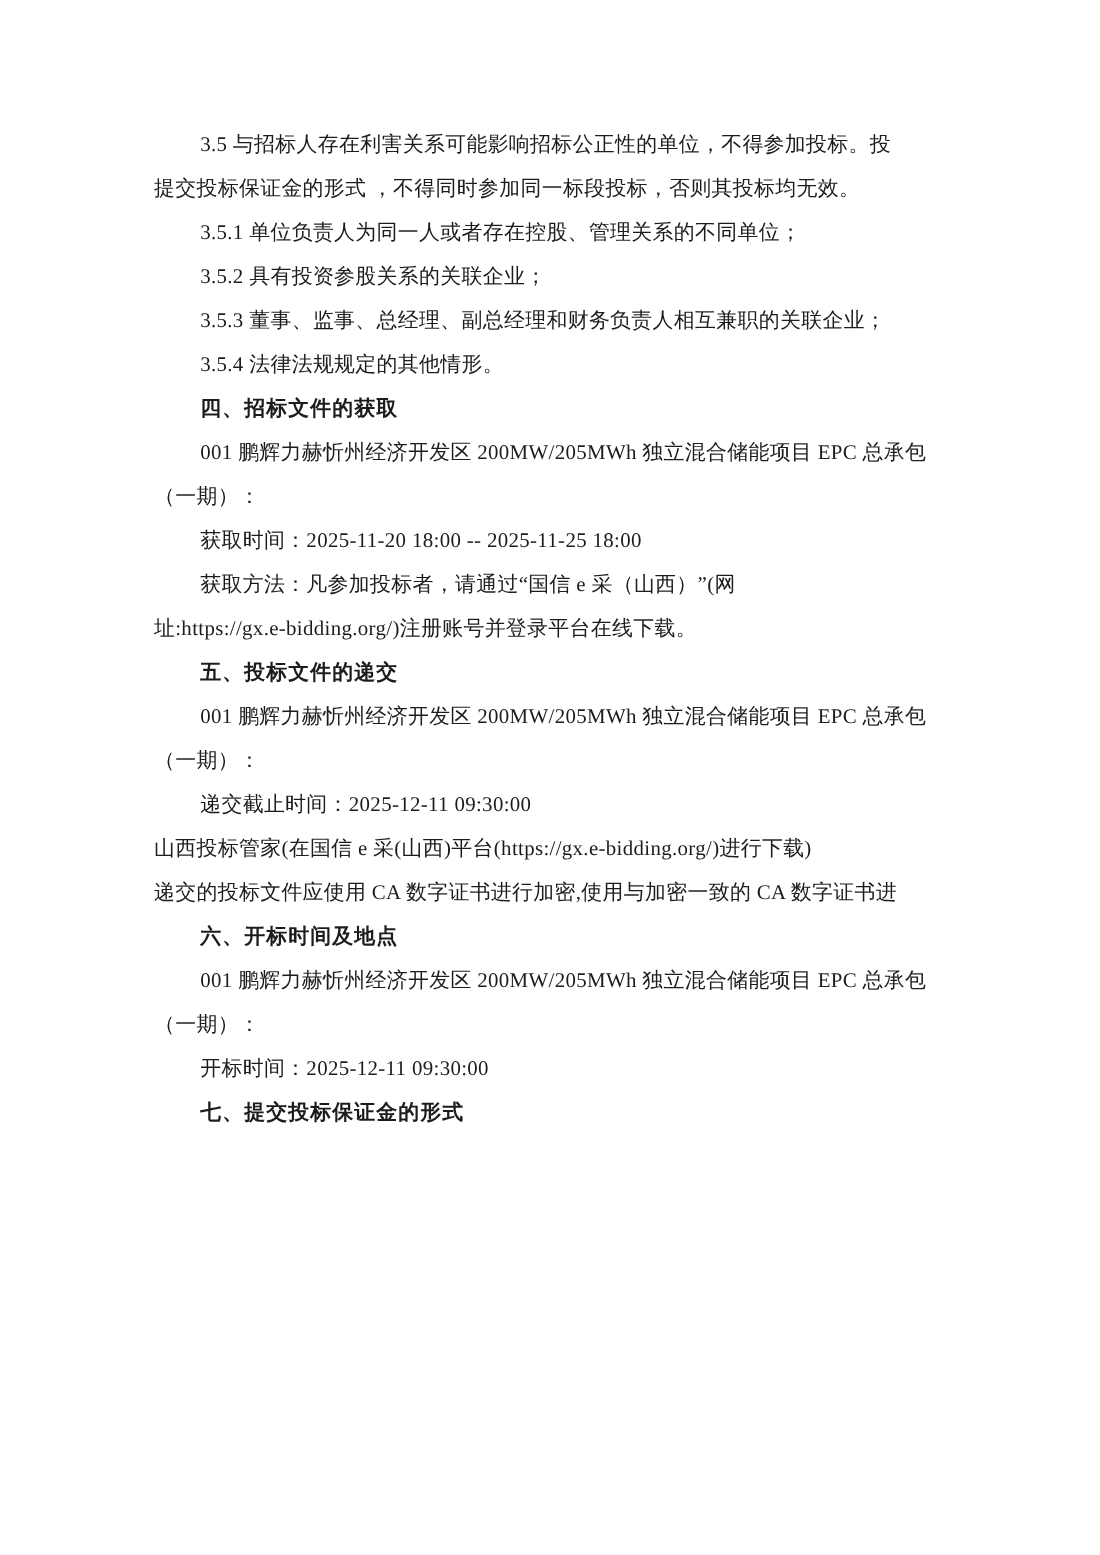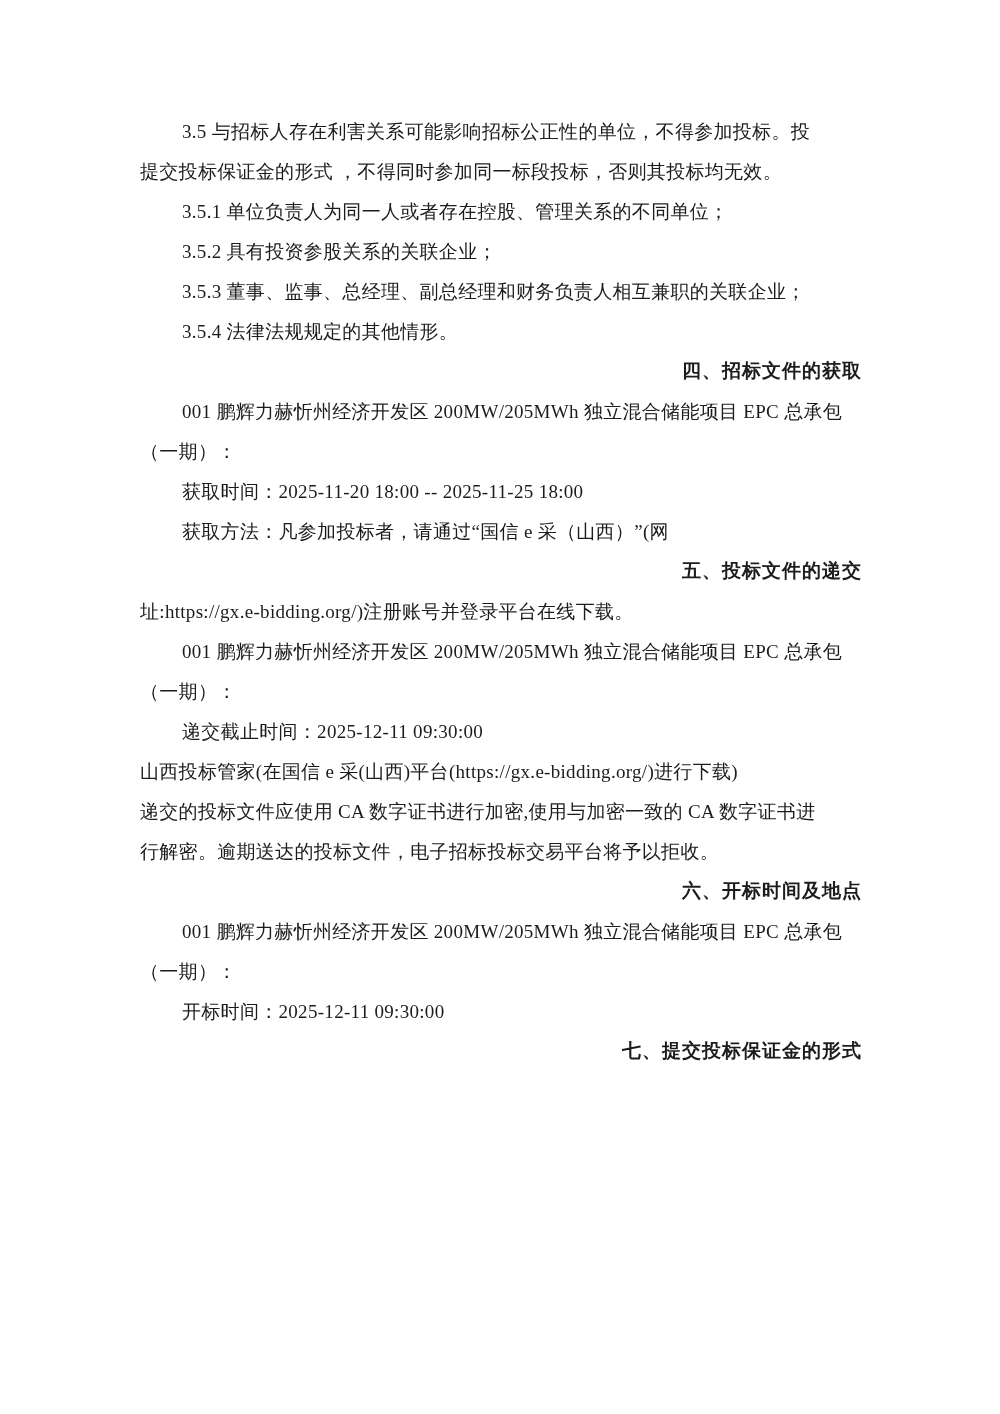--- a/index.html
+++ b/index.html
@@ -26,48 +26,46 @@
     font-size: 19px;
     line-height: 40px;
     white-space: nowrap;
     letter-spacing: 0.3px;
   }
   .indent {
     text-indent: 42px;
   }
   .heading {
     font-weight: bold;
-    font-family: Liberation Mono, monospace;
+    font-family: Liberation Sans, sans-serif;
     letter-spacing: 1px;
-    text-align: right;
   }
 </style>
 </head>
 <body>
 
 <div class="page">
   <div class="content">
     <div class="ln indent">3.5 与招标人存在利害关系可能影响招标公正性的单位，不得参加投标。投</div>
     <div class="ln">提交投标保证金的形式 ，不得同时参加同一标段投标，否则其投标均无效。</div>
     <div class="ln indent">3.5.1 单位负责人为同一人或者存在控股、管理关系的不同单位；</div>
     <div class="ln indent">3.5.2 具有投资参股关系的关联企业；</div>
     <div class="ln indent">3.5.3 董事、监事、总经理、副总经理和财务负责人相互兼职的关联企业；</div>
     <div class="ln indent">3.5.4 法律法规规定的其他情形。</div>
     <div class="ln indent heading">四、招标文件的获取</div>
     <div class="ln indent">001 鹏辉力赫忻州经济开发区 200MW/205MWh 独立混合储能项目 EPC 总承包</div>
     <div class="ln">（一期）：</div>
     <div class="ln indent">获取时间：2025-11-20 18:00 -- 2025-11-25 18:00</div>
     <div class="ln indent">获取方法：凡参加投标者，请通过“国信 e 采（山西）”(网</div>
+    <div class="ln">址:https://gx.e-bidding.org/)注册账号并登录平台在线下载。</div>
     <div class="ln indent heading">五、投标文件的递交</div>
-    <div class="ln">址:https://gx.e-bidding.org/)注册账号并登录平台在线下载。</div>
     <div class="ln indent">001 鹏辉力赫忻州经济开发区 200MW/205MWh 独立混合储能项目 EPC 总承包</div>
     <div class="ln">（一期）：</div>
     <div class="ln indent">递交截止时间：2025-12-11 09:30:00</div>
     <div class="ln">山西投标管家(在国信 e 采(山西)平台(https://gx.e-bidding.org/)进行下载)</div>
     <div class="ln">递交的投标文件应使用 CA 数字证书进行加密,使用与加密一致的 CA 数字证书进</div>
-    <div class="ln">行解密。逾期送达的投标文件，电子招标投标交易平台将予以拒收。</div>
     <div class="ln indent heading">六、开标时间及地点</div>
     <div class="ln indent">001 鹏辉力赫忻州经济开发区 200MW/205MWh 独立混合储能项目 EPC 总承包</div>
     <div class="ln">（一期）：</div>
     <div class="ln indent">开标时间：2025-12-11 09:30:00</div>
     <div class="ln indent heading">七、提交投标保证金的形式</div>
   </div>
 </div>
 
 </body></html>

